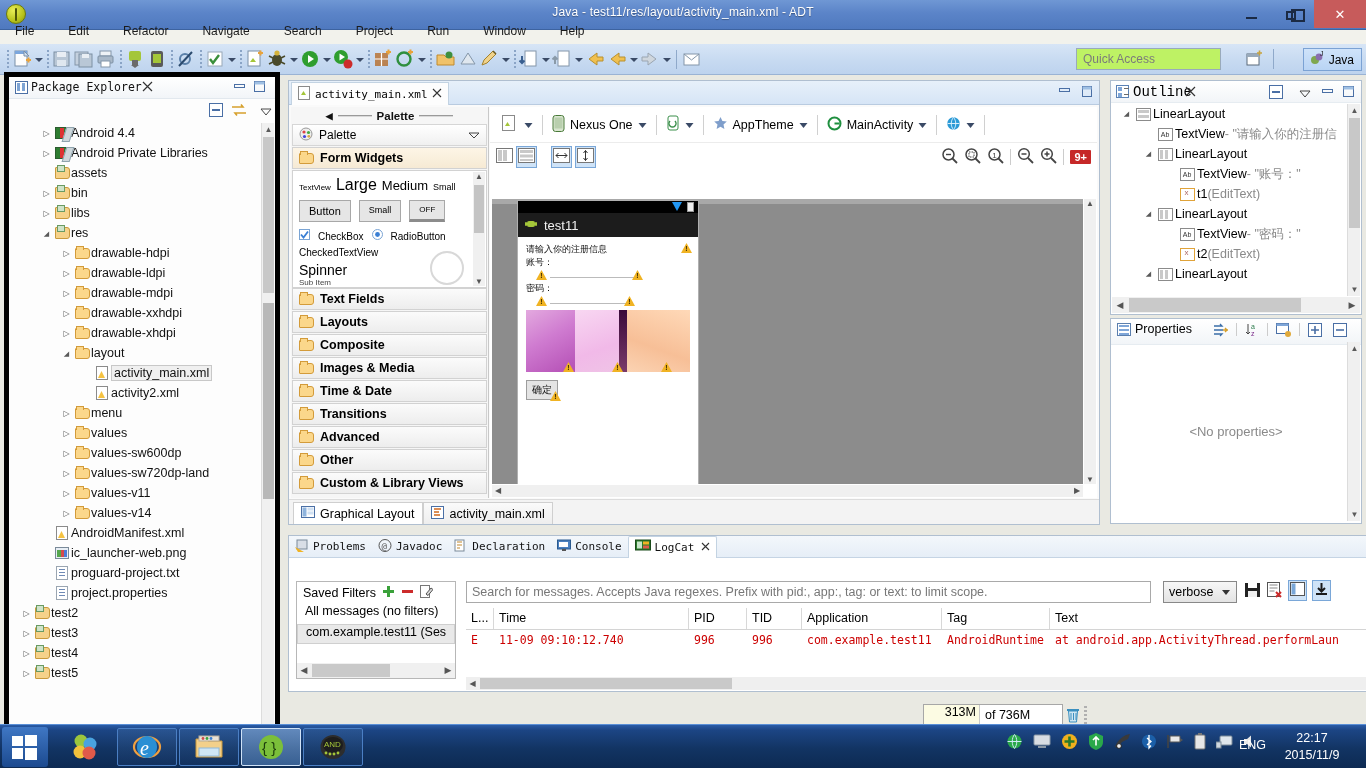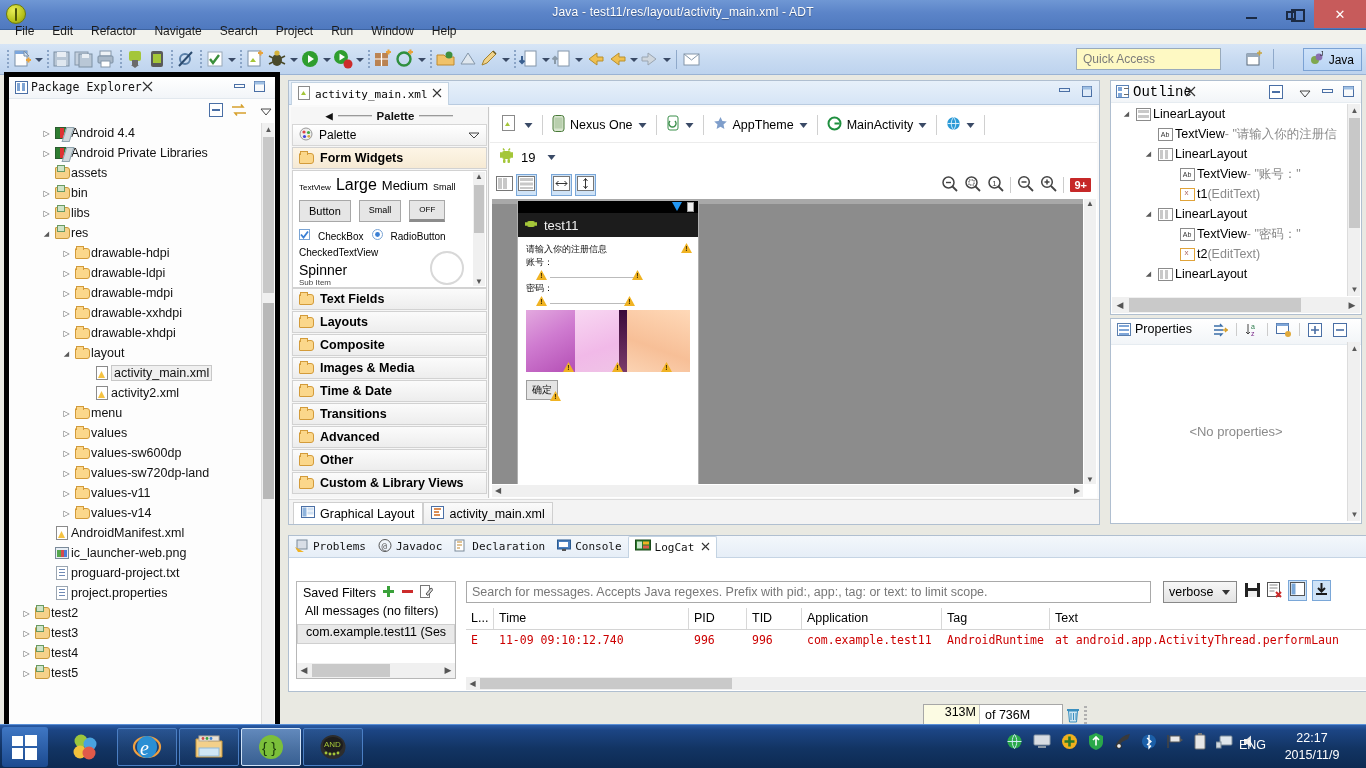--- a/index.html
+++ b/index.html
@@ -41,21 +41,21 @@
   .wbtn .max { width:10px; height:9px; border:2px solid #1b2a44; }
   .wbtn .max:before{content:"";position:absolute;width:10px;height:9px;border:2px solid #1b2a44;
      margin:-4px 0 0 3px; }
   .maxwrap{position:relative;width:14px;height:12px;}
 
   
   .menubar {
     position:absolute; top:30px; left:0; width:1366px; height:14px;
     background:#f2f2ec;
   }
-  .menubar .mb-inner{ position:absolute; top:-8px; left:6px; display:flex; gap:0px; }
+  .menubar .mb-inner{ position:absolute; top:-8px; left:6px; display:flex; gap:16px; }
   .mi { padding:2px 9px; font-size:12px; color:#1b1b1b; cursor:default; }
 
   
   .toolbar {
     position:absolute; top:44px; left:0; width:1366px; height:31px;
     background: linear-gradient(180deg,#d7e5f6 0%, #c7daf1 55%, #bdd3ee 100%);
     border-bottom:1px solid #9ab3d4;
     display:flex; align-items:center; padding-left:4px; gap:0px;
   }
   .tb-item { width:22px; height:22px; position:relative; display:inline-block; }
@@ -66,21 +66,21 @@
     border-top:4px solid #3a4a66;
   }
   .tb-sep { width:7px; height:20px; position:relative; }
   .tb-sep:after{ content:""; position:absolute; left:3px; top:1px; width:2px; height:18px;
      background-image:linear-gradient(#8aa4c6 50%, transparent 0); background-size:2px 4px;}
   .tb-vsep { width:9px; height:20px; position:relative;}
   .tb-vsep:after{content:"";position:absolute;left:4px;top:1px;width:1px;height:19px;background:#8fa9ca;}
 
   .qa-box {
     position:absolute; right:145px; top:48px; width:145px; height:22px;
-    background:#fef9c3; border:1px solid #9ab; font-size:12px; color:#7b7b7b;
+    background:#bef264; border:1px solid #9ab; font-size:12px; color:#7b7b7b;
     padding:3px 6px;
   }
   .persp-java {
     position:absolute; right:4px; top:48px; height:23px;
     background:linear-gradient(180deg,#cfe3fa,#b9d4f4); border:1px solid #7ba2d4;
     display:flex; align-items:center; gap:4px; padding:0 7px 0 5px; font-size:12px;
   }
   .persp-sep{ position:absolute; right:92px; top:49px; width:1px;height:20px;background:#8fa9ca;}
   .persp-new{ position:absolute; right:102px; top:50px; width:19px; height:19px;}
 
@@ -1004,38 +1004,20 @@
           </span>
           <span>
             <svg width="9" height="7" viewBox="0 0 9 7">
                 <path d="M0.5 1h8l-4 5z" fill="#3a4a66"></path>
               </svg>
           </span>
         </div>
         <div class="cfg-sep"></div>
       </div>
 
-      <div class="apibar">
-        <span>
-          <svg width="17" height="17" viewBox="0 0 17 17">
-              <rect x="4" y="4" width="9" height="8" rx="2" fill="#a4c639"></rect>
-              <rect x="2" y="5" width="2" height="6" rx="1" fill="#a4c639"></rect>
-              <rect x="13" y="5" width="2" height="6" rx="1" fill="#a4c639"></rect>
-              <path d="M5 1.5l1.5 2M12 1.5l-1.5 2" stroke="#a4c639" stroke-width="1.3"></path>
-              <rect x="5" y="12" width="2.5" height="4" rx="1" fill="#a4c639"></rect>
-              <rect x="9.5" y="12" width="2.5" height="4" rx="1" fill="#a4c639"></rect>
-            </svg>
-        </span>
-        <span style="font-size:13px">19</span>
-        <span style="margin-left:6px">
-          <svg width="9" height="7" viewBox="0 0 9 7">
-              <path d="M0.5 1h8l-4 5z" fill="#3a4a66"></path>
-            </svg>
-        </span>
-      </div>
 
       <div class="zoombar">
         <span>
           <svg width="17" height="15" viewBox="0 0 17 15">
               <rect x="0.5" y="0.5" width="16" height="14" fill="#fff" stroke="#777"></rect>
               <rect x="2" y="2" width="4" height="11" fill="#c8c8c8"></rect>
               <rect x="7" y="2" width="4" height="11" fill="#c8c8c8"></rect>
             </svg>
         </span>
         <span style="background:#cfe3f7;border:1px solid #7aa7d8;padding:1px;">

